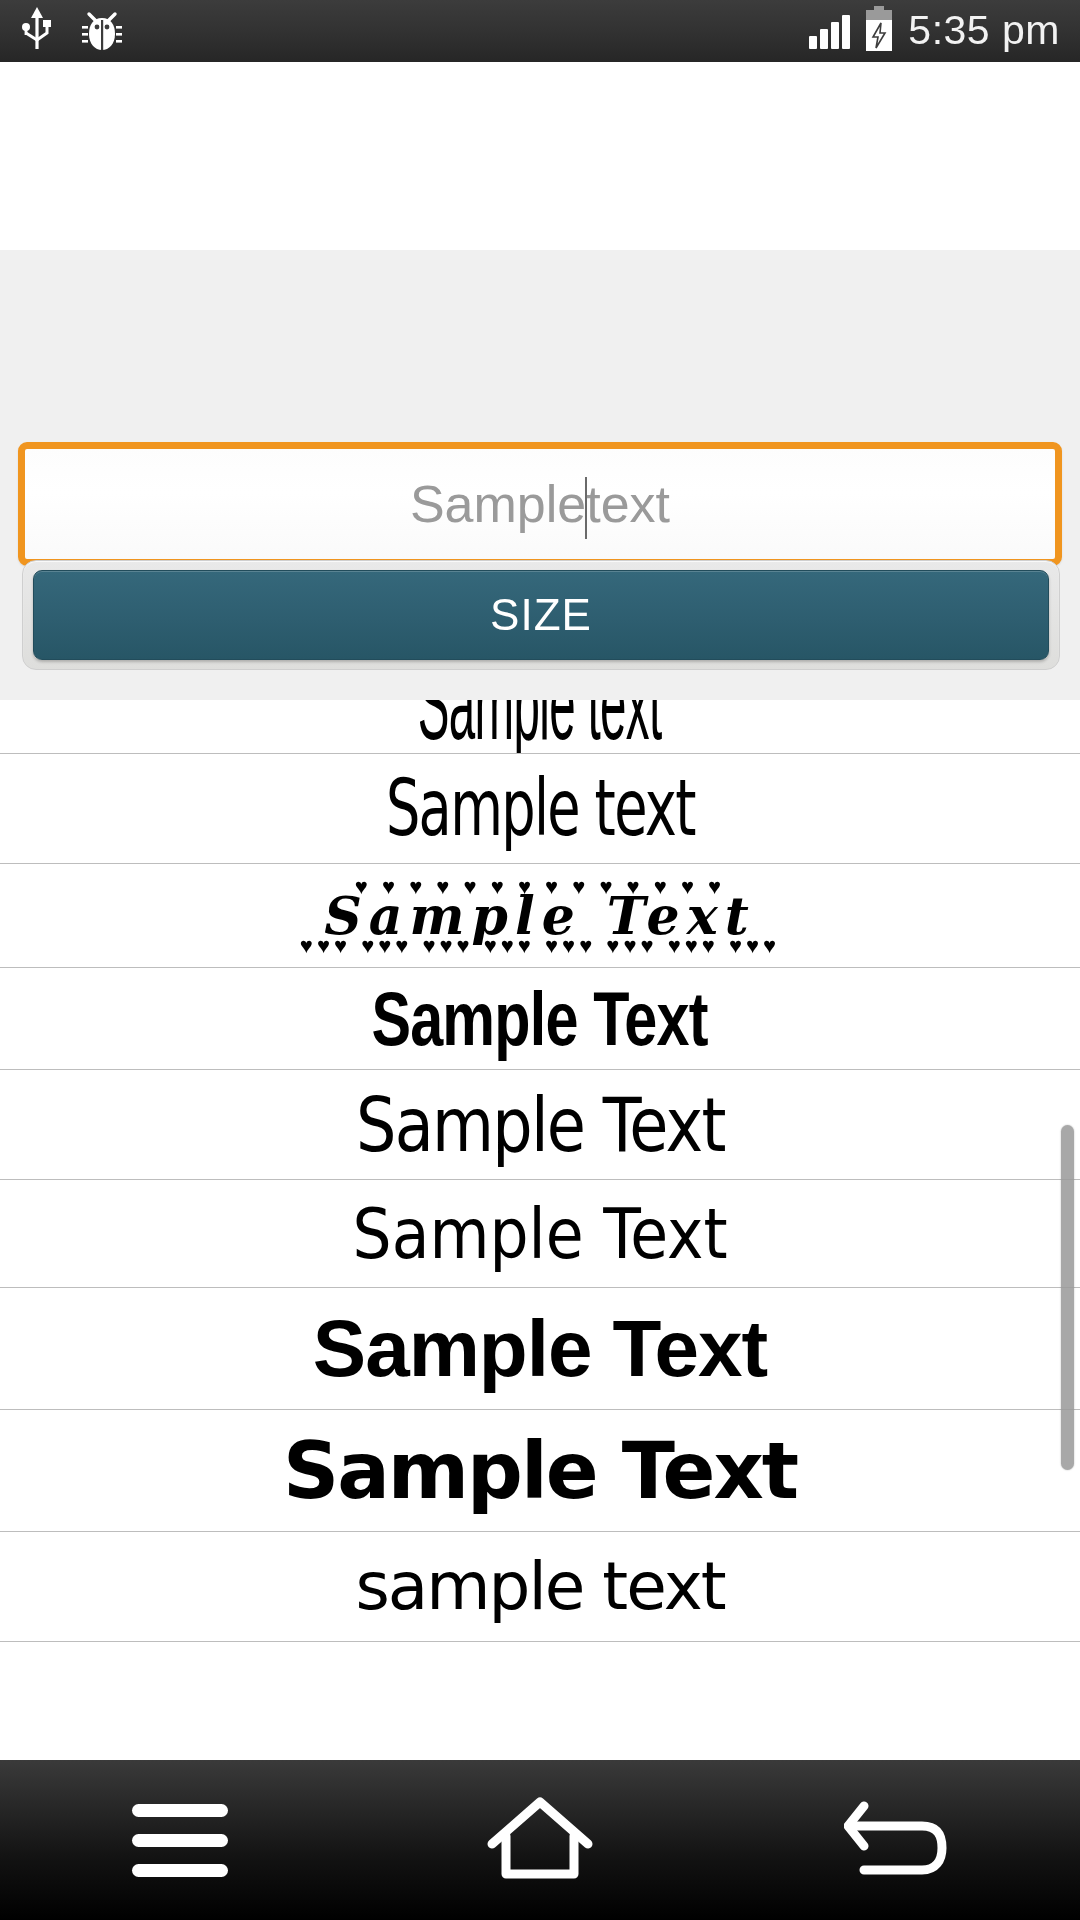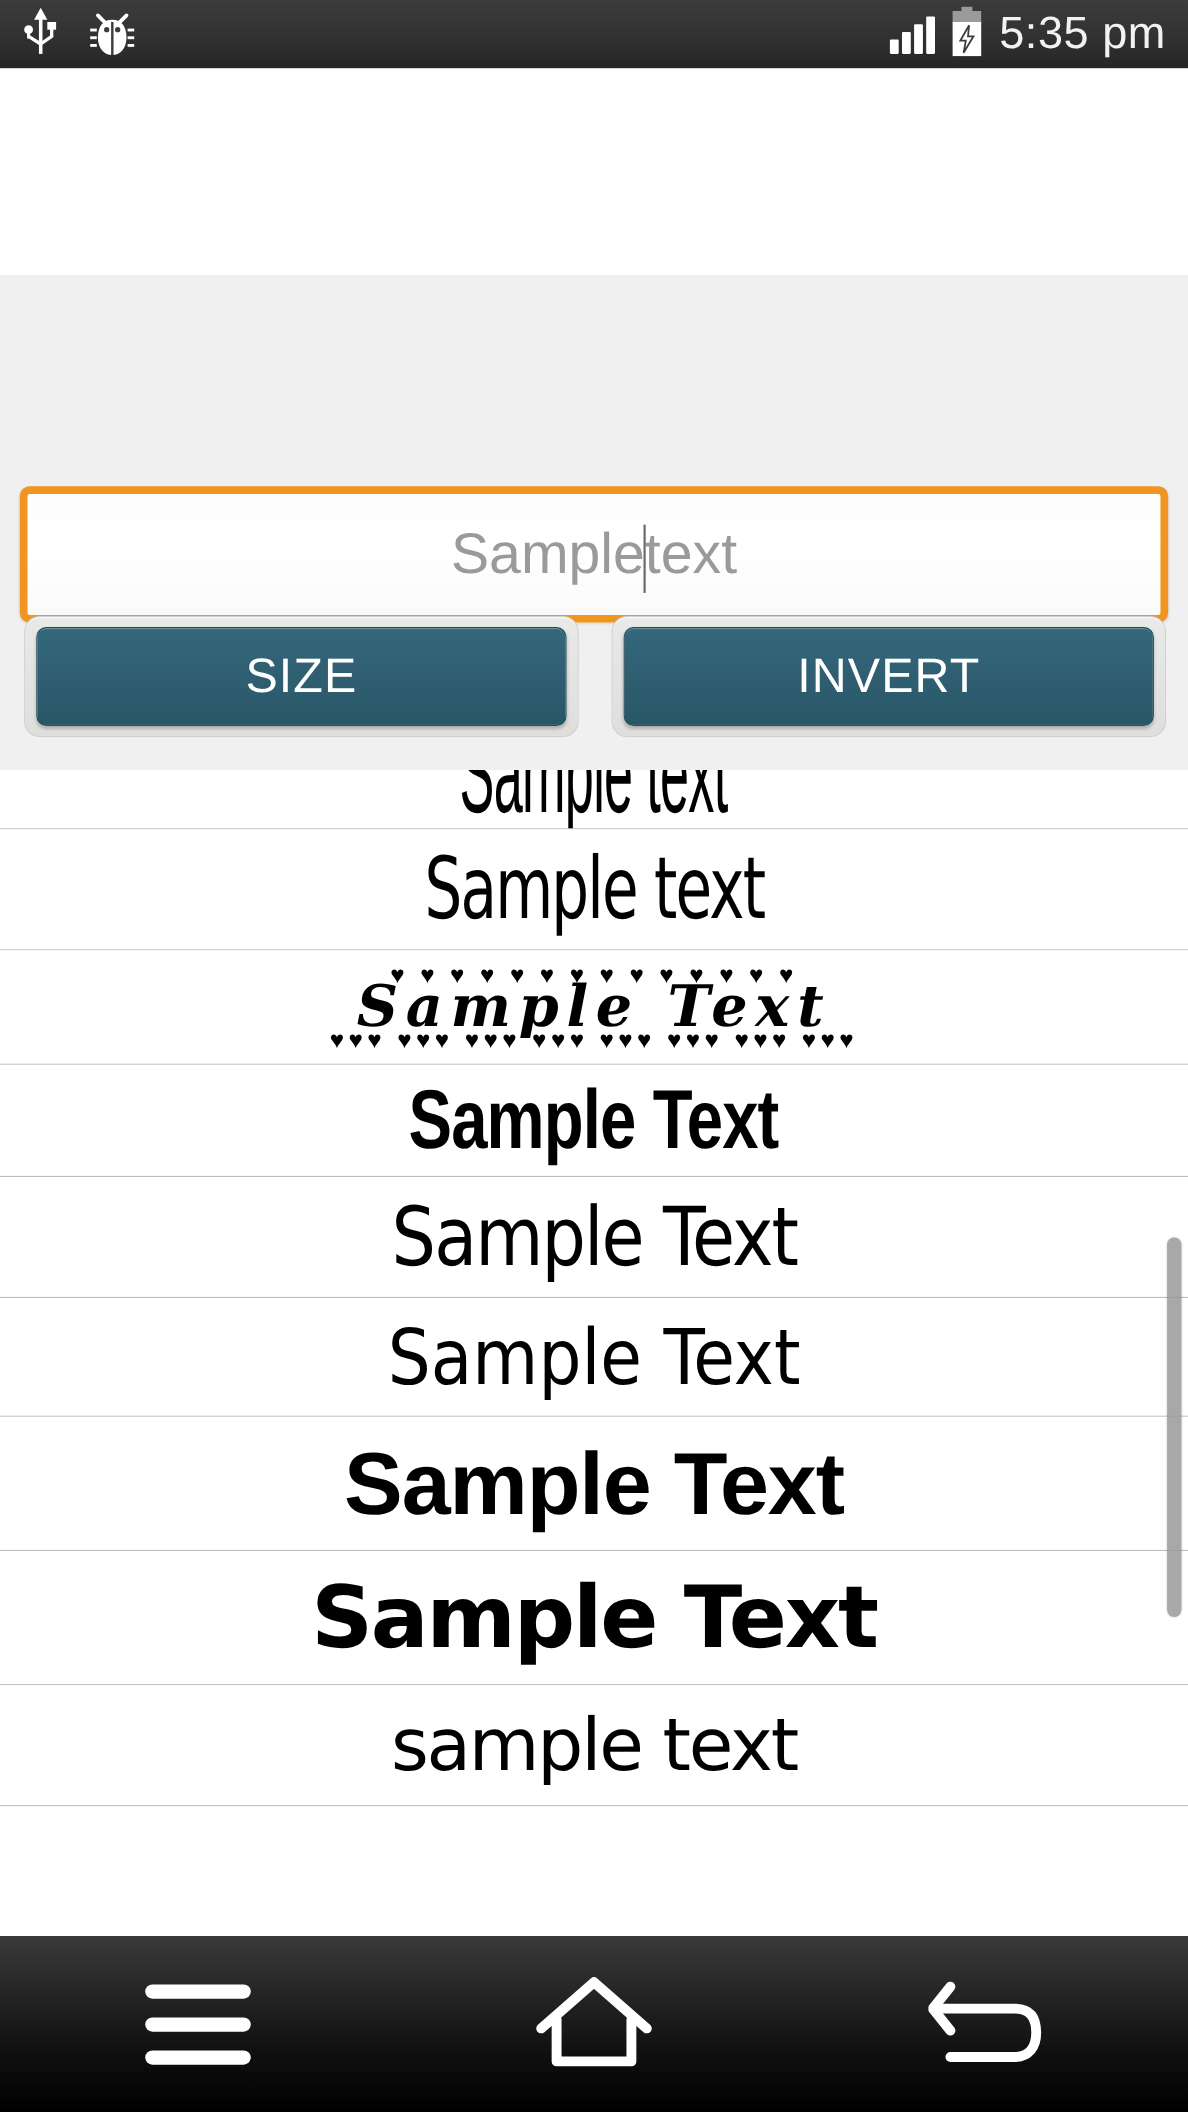--- a/index.html
+++ b/index.html
@@ -193,23 +193,20 @@
   <div class="panel">
     <div class="inputwrap">
       <span class="ph" id="ph-a">Sample</span>
         <span class="caret"></span>
         <span class="ph" id="ph-b"> text</span>
     </div>
     <div class="btnrow">
       <div class="btnframe">
         <div class="btn">SIZE</div>
       </div>
-      <div class="btnframe">
-        <div class="btn">INVERT</div>
-      </div>
     </div>
   </div>
 
   <div class="list" id="font-list">
       <div class="row" style="height: 102px; position: absolute; top: -48px;">
         <span class="txt f-cond-tall">Sample text</span>
       </div>
       <div class="row" style="height: 110px; position: absolute; top: 54px;">
         <span class="txt f-quirk">Sample text</span>
       </div>

